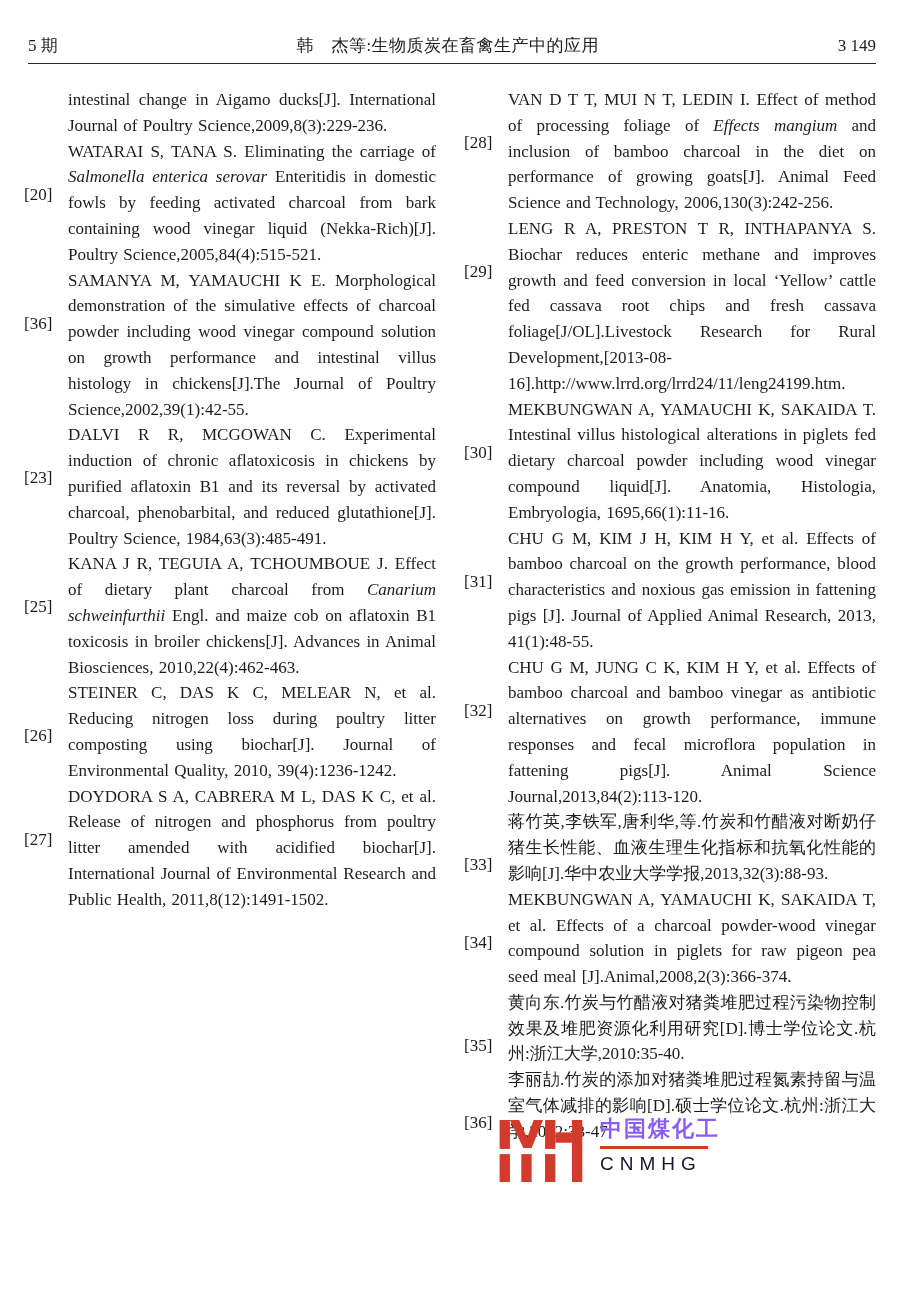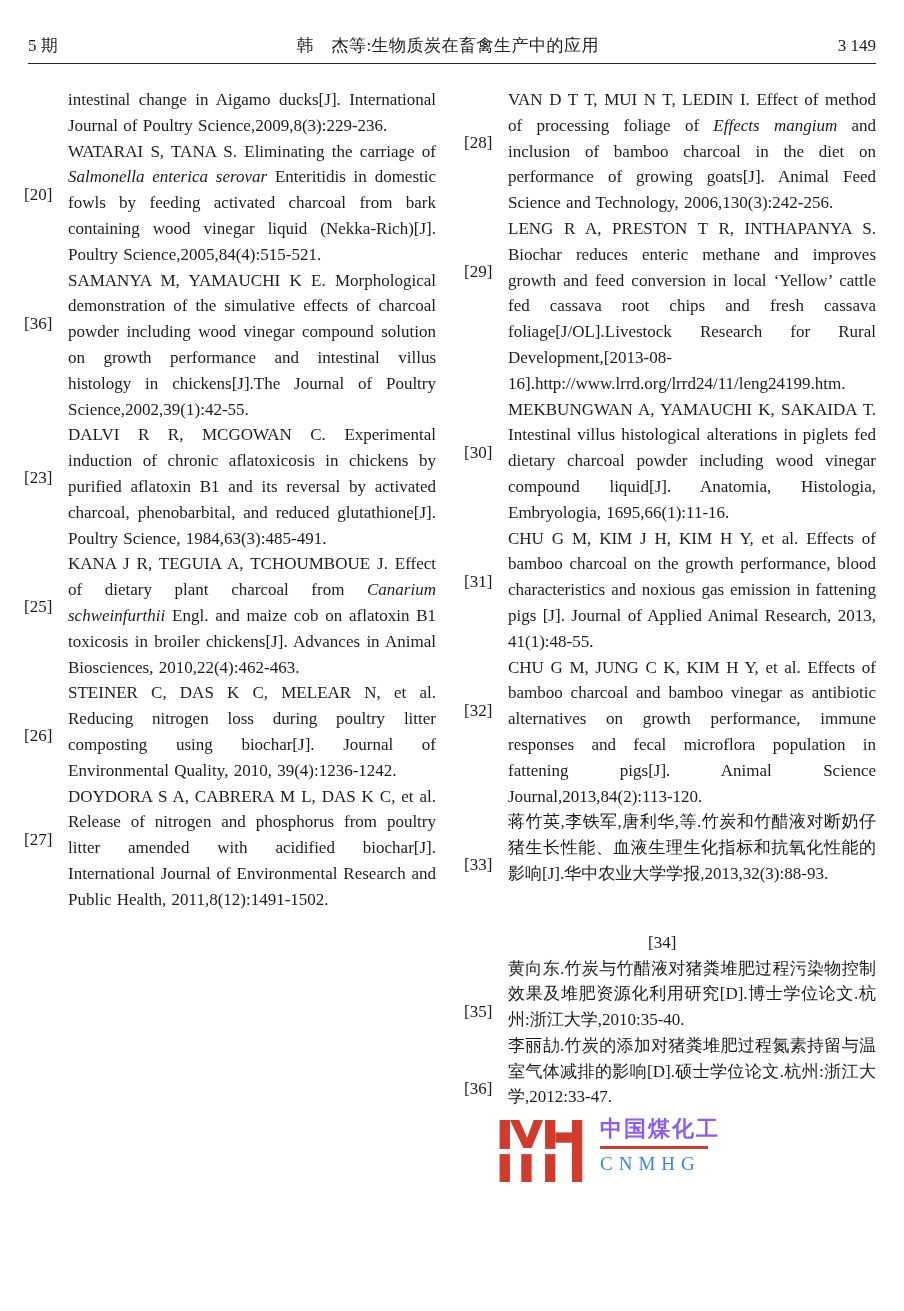--- a/index.html
+++ b/index.html
@@ -105,20 +105,21 @@
       <div class="ref">
         <span class="ref-num">[32]</span>
         <div class="ref-text"><span>CHU G M, JUNG C K, KIM H Y, et al. Effects of bamboo charcoal and bamboo vinegar as antibiotic alternatives on growth performance, immune responses and fecal microflora population in fattening pigs[J]. Animal Science Journal,2013,84(2):113-120.</span></div>
       </div>
       <div class="ref">
         <span class="ref-num">[33]</span>
         <div class="ref-text"><span>蒋竹英,李铁军,唐利华,等.竹炭和竹醋液对断奶仔猪生长性能、血液生理生化指标和抗氧化性能的影响[J].华中农业大学学报,2013,32(3):88-93.</span></div>
       </div>
       <div class="ref">
         <span class="ref-num">[34]</span>
+        <div class="ref-text"><span>MEKBUNGWAN A, YAMAUCHI K, SAKAIDA T, et al. Effects of a charcoal powder-wood vinegar compound solution in piglets for raw pigeon pea seed meal [J].Animal,2008,2(3):366-374.</span></div>
       </div>
       <div class="ref">
         <span class="ref-num">[35]</span>
         <div class="ref-text"><span>黄向东.竹炭与竹醋液对猪粪堆肥过程污染物控制效果及堆肥资源化利用研究[D].博士学位论文.杭州:浙江大学,2010:35-40.</span></div>
       </div>
       <div class="ref">
         <span class="ref-num">[36]</span>
         <div class="ref-text"><span>李丽劼.竹炭的添加对猪粪堆肥过程氮素持留与温室气体减排的影响[D].硕士学位论文.杭州:浙江大学,2012:33-47.</span></div>
       </div>
     </div>
@@ -133,17 +134,17 @@
         <rect x="21" y="33" width="10" height="27"></rect>
         <rect x="44" y="0" width="10" height="28"></rect>
         <rect x="44" y="33" width="10" height="27"></rect>
         <rect x="54" y="12" width="16" height="10"></rect>
         <rect x="70" y="0" width="10" height="60"></rect>
       </g>
     </svg>
     <div class="logo-text">
       <span class="logo-cn" style="color: #8b5cf6;">中国煤化工</span>
       <span class="logo-rule" style="background: rgb(210, 59, 44);"></span>
-      <span class="logo-en" style="color: #3b82f6; font-family: Liberation Serif, serif;">CNMHG</span>
+      <span class="logo-en" style="color: #0f172a;">CNMHG</span>
     </div>
   </div>
 
 </div>
 
 </body></html>

